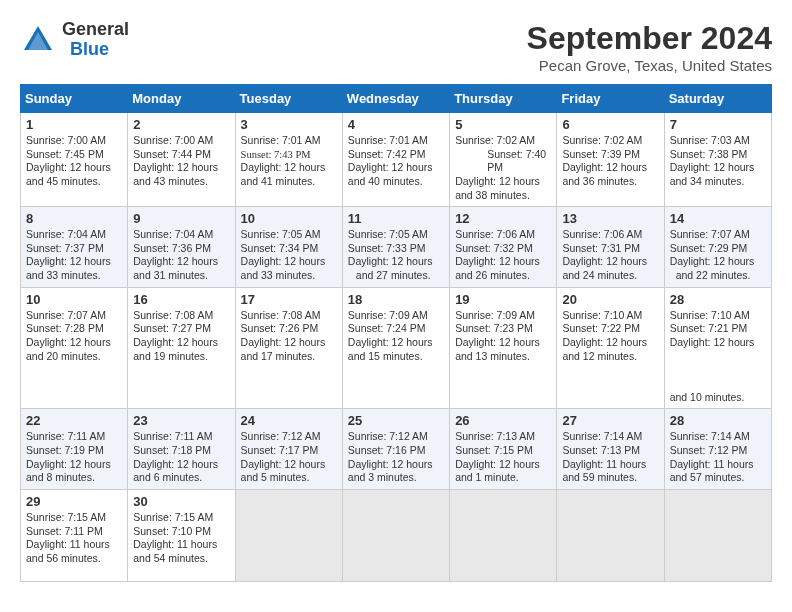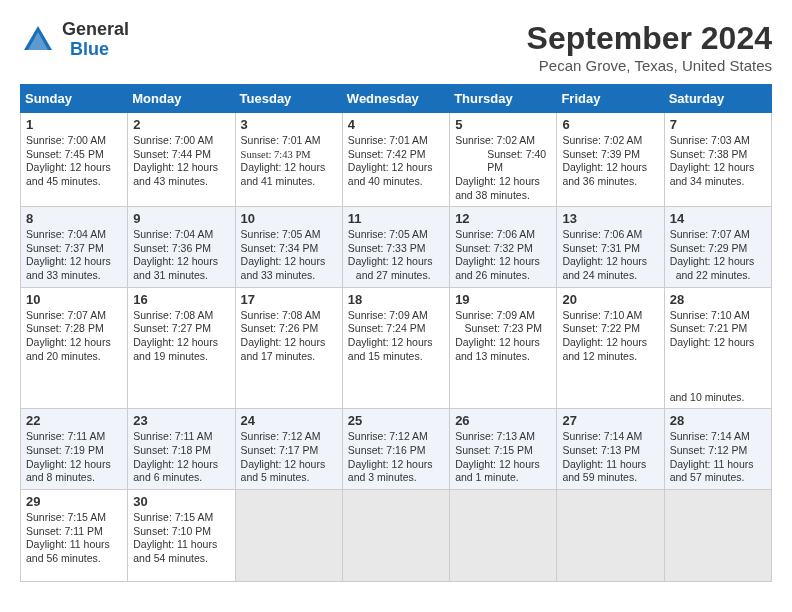--- a/index.html
+++ b/index.html
@@ -252,21 +252,21 @@
         <td>
           <span class="day-number">18</span>
           <span style="display: block; line-height: 1.3;">Sunrise: 7:09 AM</span>
           <span style="display: block; line-height: 1.3;">Sunset: 7:24 PM</span>
           <span style="display: block; line-height: 1.3;">Daylight: 12 hours</span>
           <span style="display: block; line-height: 1.3;">and 15 minutes.</span>
         </td>
         <td>
           <span class="day-number">19</span>
           <span style="display: block; line-height: 1.3;">Sunrise: 7:09 AM</span>
-          <span style="display: block; line-height: 1.3; text-align: center;">Sunset: 7:23 PM</span>
+          <span style="display: block; line-height: 1.3;">Sunset: 7:23 PM</span>
           <span style="display: block; line-height: 1.3;">Daylight: 12 hours</span>
           <span style="display: block; line-height: 1.3;">and 13 minutes.</span>
         </td>
         <td>
           <span class="day-number">20</span>
           <span style="display: block; line-height: 1.3;">Sunrise: 7:10 AM</span>
           <span style="display: block; line-height: 1.3;">Sunset: 7:22 PM</span>
           <span style="display: block; line-height: 1.3;">Daylight: 12 hours</span>
           <span style="display: block; line-height: 1.3;">and 12 minutes.</span>
         </td>

